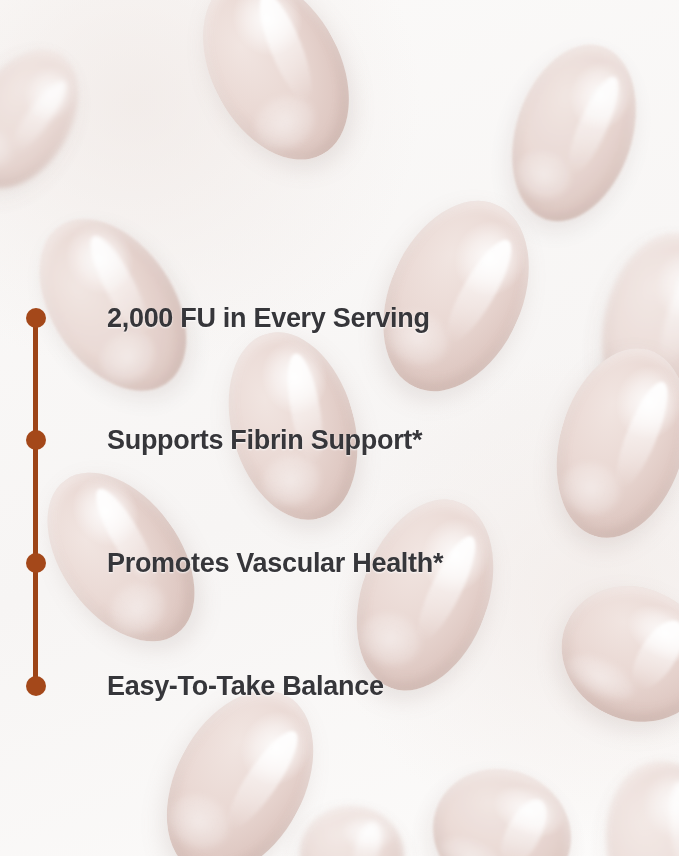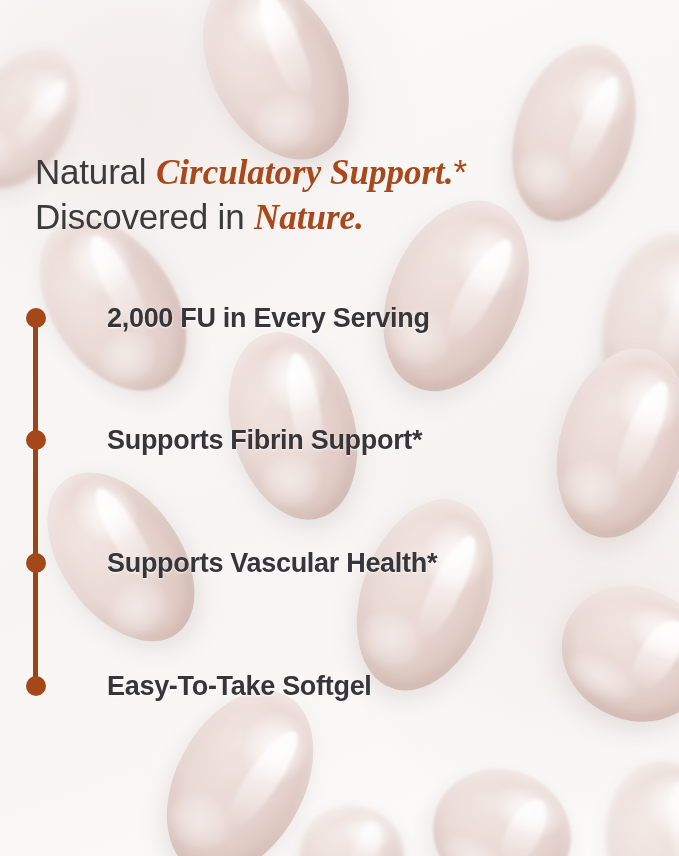--- a/index.html
+++ b/index.html
@@ -175,41 +175,37 @@
         <div class="gel" style="left: 176px; top: 684px; width: 128px; height: 198px; transform: rotate(28deg);"></div>
         <div class="gel soft" style="left: 432px; top: 770px; width: 140px; height: 126px; transform: rotate(22deg);"></div>
         <div class="gel softer" style="left: 608px; top: 760px; width: 128px; height: 180px; transform: rotate(-14deg);"></div>
         <div class="gel softer" style="left: -26px; top: 44px; width: 96px; height: 150px; transform: rotate(30deg);"></div>
         <div class="gel softer" style="left: 300px; top: 806px; width: 104px; height: 96px; transform: rotate(8deg);"></div>
       </div>
   </div>
 
   <div class="content">
 
-    <h1 class="headline">
-      <span><span>Natural </span><span class="accent">Circulatory Support.</span><span class="star">*</span></span>
-      <span class="line2"><span>Discovered in </span><span class="accent">Nature.</span></span>
-    </h1>
 
     <div class="feature-list">
       <div class="timeline-rail"></div>
       <div id="feature-host">
           <div class="feature-item" style="top: 318px;">
             <span class="feature-dot"></span>
             <span class="feature-label">2,000 FU in Every Serving</span>
           </div>
           <div class="feature-item" style="top: 440px;">
             <span class="feature-dot"></span>
             <span class="feature-label">Supports Fibrin Support*</span>
           </div>
           <div class="feature-item" style="top: 563px;">
             <span class="feature-dot"></span>
-            <span class="feature-label">Supports Vascular Health*</span>
+            <span class="feature-label">Promotes Vascular Health*</span>
           </div>
           <div class="feature-item" style="top: 686px;">
             <span class="feature-dot"></span>
-            <span class="feature-label">Easy-To-Take Softgel</span>
+            <span class="feature-label">Easy-To-Take Balance</span>
           </div>
         </div>
     </div>
 
   </div>
 </div>
 
 </body></html>

